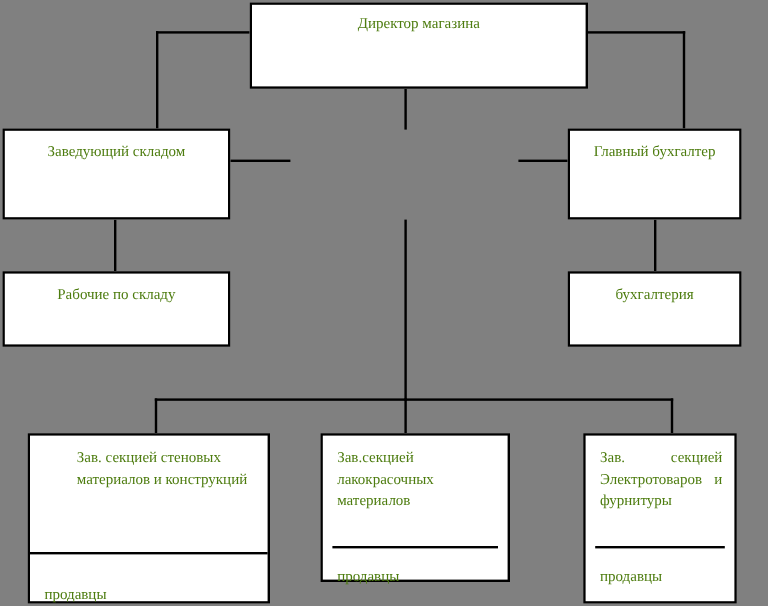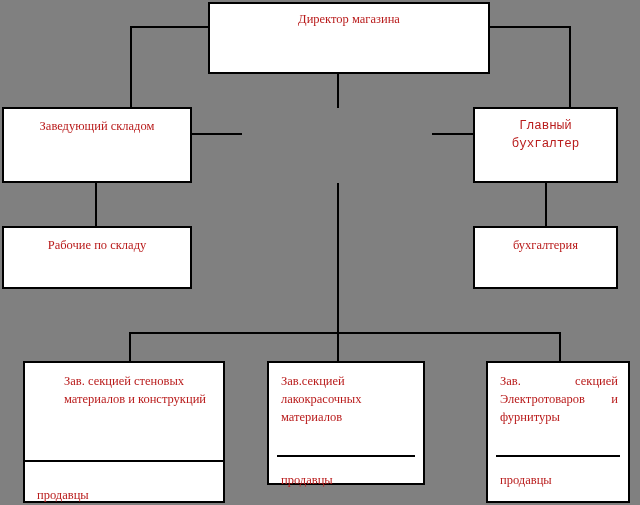--- a/index.html
+++ b/index.html
@@ -24,21 +24,21 @@
     position: absolute;
     background: #ffffff;
     border: 2px solid #000000;
     box-sizing: border-box;
     z-index: 3;
   }
   .box .txt {
     display: block;
     font-size: 12.5px;
     line-height: 1.45;
-    color: #b91c1c;
+    color: #4d7c0f;
   }
   .center .txt {
     text-align: center;
   }
   .left .txt {
     text-align: left;
   }
   .justify .txt {
     text-align: justify;
     text-align-last: left;
@@ -110,21 +110,21 @@
 
   <div class="box center pad-top" style="left:208px; top:2px; width:282px; height:72px;">
     <span class="txt">Директор магазина</span>
   </div>
 
   <div class="box center pad-top2" style="left:2px; top:107px; width:190px; height:76px;">
     <span class="txt">Заведующий складом</span>
   </div>
 
 
-  <div class="box center pad-top2" style="left:473px; top:107px; width:145px; height:76px;font-family:Liberation Mono, monospace;">
+  <div class="box center pad-top2" style="left:473px; top:107px; width:145px; height:76px;">
     <span class="txt">Главный бухгалтер</span>
   </div>
 
   <div class="box center pad-top2" style="left:2px; top:226px; width:190px; height:63px;">
     <span class="txt">Рабочие по складу</span>
   </div>
 
   <div class="box center pad-top2" style="left:473px; top:226px; width:145px; height:63px;">
     <span class="txt">бухгалтерия</span>
   </div>
@@ -142,21 +142,21 @@
   <div class="box left section" style="left:267px; top:361px; width:158px; height:124px;">
     <div class="head pad-sec" style="height:92px;">
       <span class="txt">Зав.секцией лакокрасочных материалов</span>
     </div>
     <div class="divider inset"></div>
     <div class="foot" style="padding:14px 10px 0 12px;">
       <span class="txt">продавцы</span>
     </div>
   </div>
 
-  <div class="box justify section" style="left:486px; top:361px; width:144px; height:142px;">
+  <div class="box justify section" style="left:486px; top:361px; width:128px; height:142px;">
     <div class="head pad-sec" style="height:92px;">
       <span class="txt">Зав. секцией Электротоваров и фурнитуры</span>
     </div>
     <div class="divider inset"></div>
     <div class="foot" style="padding:14px 10px 0 12px; text-align:left;">
       <span class="txt" style="text-align:left;">продавцы</span>
     </div>
   </div>
 
 </div>

